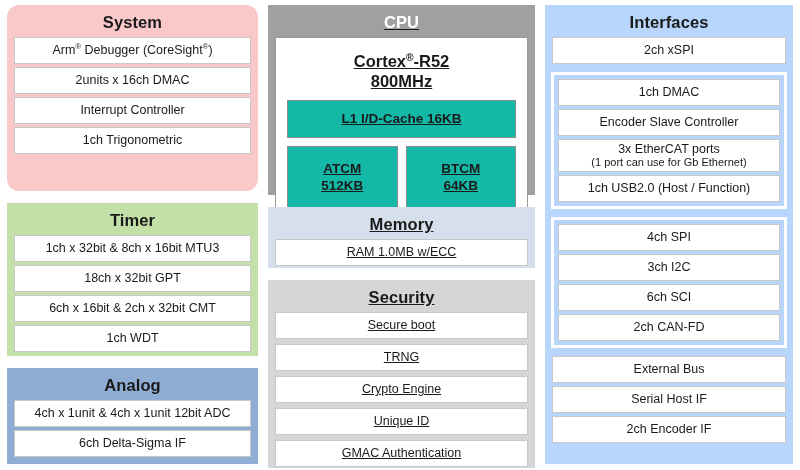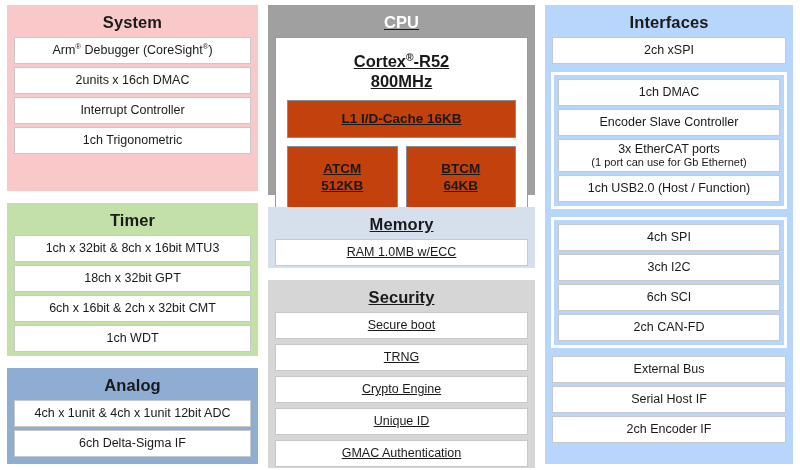--- a/index.html
+++ b/index.html
@@ -70,21 +70,21 @@
     line-height: 14px;
     font-size: 12.5px;
   }
   .item .sub {
     display: block;
     font-size: 11px;
     line-height: 13px;
   }
 
   
-  .theme-system     { background: #f9c8c8; }
+  .theme-system     { background: #f9c8c8; border-radius: 12px; }
   .theme-timer      { background: #c3e0a8; }
   .theme-analog     { background: #8fadd3; }
   .theme-cpu        { background: #a0a0a0; }
   .theme-memory     { background: #d6e0ec; }
   .theme-security   { background: #d6d6d6; }
   .theme-interfaces { background: #b8d6fb; }
 
   .theme-cpu .block-title { color: #ffffff; }
 
   
@@ -99,21 +99,21 @@
   }
   .cpu-core {
     text-align: center;
     font-weight: bold;
     font-size: 16.5px;
     line-height: 20px;
     padding: 4px 0 9px 0;
   }
   .cpu-box {
     border: 1px solid #8c8c8c;
-    background: #c2410c;
+    background: #14b8a6;
     text-align: center;
     font-weight: bold;
     font-size: 13.5px;
     line-height: 17px;
     box-sizing: border-box;
   }
   .cpu-cache {
     padding: 9px 0 10px 0;
     margin-bottom: 8px;
   }

